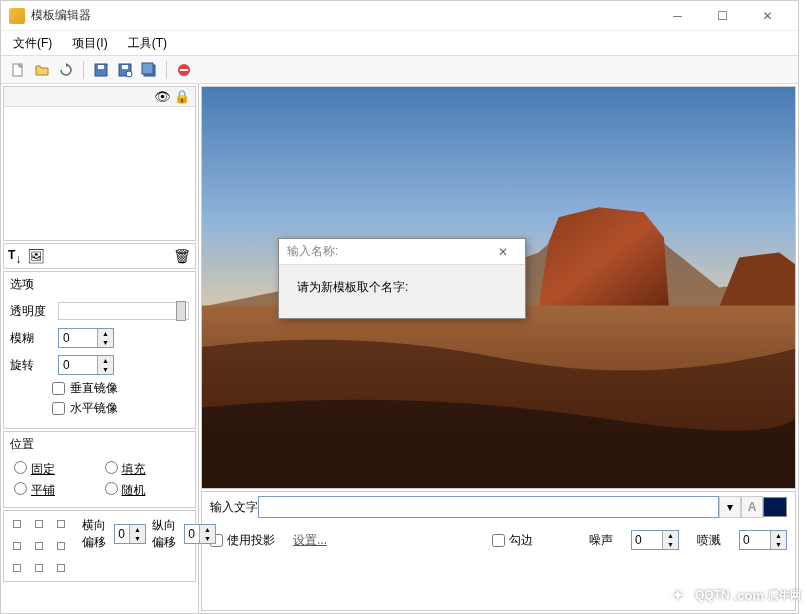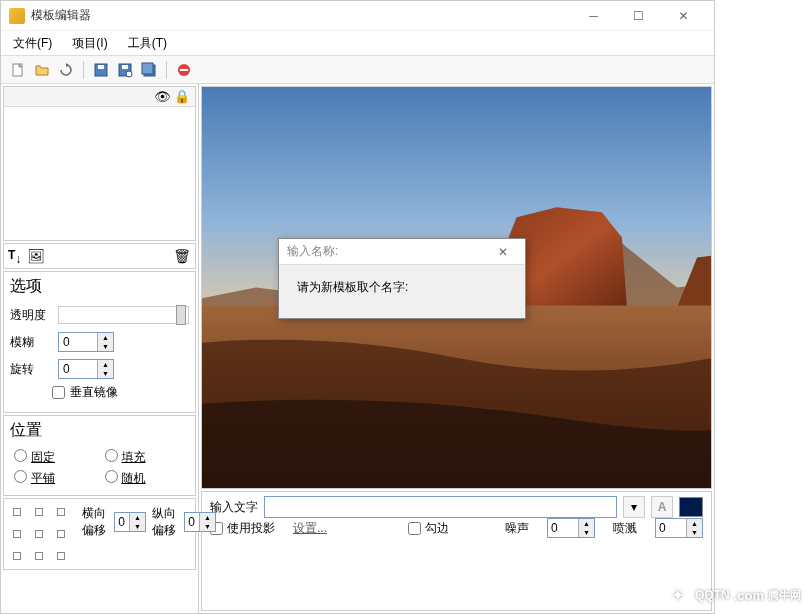--- a/index.html
+++ b/index.html
@@ -1,18 +1,18 @@
 <!DOCTYPE html>
 <html><head>
 <meta charset="utf-8">
 <style>
 * { box-sizing: border-box; margin: 0; padding: 0; font-family: "Microsoft YaHei", "SimSun", sans-serif; font-size: 12px; }
 body { background: #fff; width: 807px; height: 614px; overflow: hidden; position: relative; }
 
-.window { width: 715px; height: 614px; border: 1px solid #ccc; background: #fff; display: flex; flex-direction: column; }
+.window { width: 799px; height: 614px; border: 1px solid #ccc; background: #fff; display: flex; flex-direction: column; }
 .titlebar { height: 30px; background: #fff; display: flex; align-items: center; padding: 0 8px; border-bottom: 1px solid #eee; }
 .titlebar .app-icon { width: 16px; height: 16px; background: linear-gradient(135deg,#f0c040,#e0a020); border-radius: 2px; margin-right: 6px; }
 .titlebar .title { flex: 1; color: #333; }
 .titlebar .win-btns { display: flex; gap: 0; }
 .titlebar .win-btn { width: 45px; height: 28px; display: flex; align-items: center; justify-content: center; color: #666; cursor: pointer; }
 
 .menubar { height: 24px; display: flex; align-items: center; padding: 0 4px; gap: 4px; }
 .menubar .menu-item { padding: 2px 8px; cursor: pointer; }
 
 .toolbar { height: 29px; border-top: 1px solid #ddd; border-bottom: 1px solid #ddd; display: flex; align-items: center; padding: 0 6px; gap: 2px; background: #f8f8f8; }
@@ -23,21 +23,21 @@
 .left-panel { width: 198px; border-right: 1px solid #ccc; display: flex; flex-direction: column; background: #fff; padding: 2px; }
 .layer-area { height: 155px; border: 1px solid #ccc; background: #fff; margin-bottom: 2px; position: relative; }
 .layer-toolbar { height: 20px; border-bottom: 1px solid #ddd; display: flex; justify-content: flex-end; align-items: center; gap: 4px; padding: 0 4px; background: #f5f5f5; }
 .layer-toolbar span { cursor: pointer; font-size: 13px; }
 
 .tool-row { height: 26px; border: 1px solid #ccc; display: flex; align-items: center; padding: 0 4px; gap: 6px; margin-bottom: 2px; }
 .tool-row .tool-icon { cursor: pointer; font-size: 14px; }
 .tool-row .spacer { flex: 1; }
 
 .panel-section { border: 1px solid #ccc; padding: 4px 6px 8px; margin-bottom: 2px; }
-.panel-title { font-size: 16px; margin-bottom: 6px; }
+.panel-title { font-size: 12px; margin-bottom: 6px; }
 .ctrl-row { display: flex; align-items: center; height: 24px; margin-bottom: 3px; gap: 6px; }
 .ctrl-row label { width: 42px; text-align: left; }
 .slider { flex: 1; height: 18px; background: #fff; border: 1px solid #ccc; position: relative; }
 .slider-thumb { position: absolute; right: 2px; top: -2px; width: 10px; height: 20px; background: #ddd; border: 1px solid #999; }
 .spinner { width: 56px; height: 20px; border: 1px solid #7a9ac0; background: #fff; display: flex; align-items: center; padding: 0 4px; position: relative; }
 .spinner-btns { position: absolute; right: 0; top: 0; width: 16px; height: 100%; display: flex; flex-direction: column; }
 .spinner-btns div { flex:1; border-left: 1px solid #aaa; background: #eee; font-size: 7px; display:flex; align-items:center; justify-content:center; cursor:pointer; }
 .cb-row { display: flex; align-items: center; gap: 5px; margin-bottom: 3px; margin-left: 42px; }
 .cb-row input { width:13px; height:13px; }
 
@@ -52,21 +52,21 @@
 .align-dot::before { content:""; position:absolute; width:6px; height:6px; border:1px solid #888; left:3px; top:3px; background:#fff; }
 .offset-fields { display:flex; gap:6px; }
 .offset-row { display:flex; align-items:center; gap:4px; }
 
 .right-area { flex: 1; display: flex; flex-direction: column; }
 .canvas-area { flex: 1; border: 1px solid #ccc; margin: 2px; position: relative; overflow: hidden; background: #fff; }
 .canvas-img { width: 100%; height: 100%; }
 
 .prop-panel { height: 120px; border: 1px solid #ccc; margin: 0 2px 2px; padding: 4px 8px; }
 .prop-title { margin-bottom: 6px; }
-.prop-row { display: flex; align-items: center; gap: 6px; margin-bottom: 0; }
+.prop-row { display: flex; align-items: center; gap: 0; margin-bottom: 12px; }
 .text-input { flex: 1; height: 22px; border: 1px solid #7a9ac0; background: #fff; padding: 0 4px; }
 .icon-btn { width: 22px; height: 22px; border: 1px solid #ccc; background: #f5f5f5; display:flex; align-items:center; justify-content:center; cursor:pointer; }
 .color-btn { width: 24px; height: 20px; border: 1px solid #888; background: #001a4d; cursor:pointer; }
 .prop-row2 { display: flex; align-items: center; gap: 18px; }
 .prop-row2 label { display:flex; align-items:center; gap:4px; }
 .link-text { color: #555; text-decoration: underline; cursor: pointer; }
 .spin-small { width: 48px; height: 20px; border: 1px solid #7a9ac0; background:#fff; display:flex; align-items:center; padding:0 3px; position:relative; }
 
 .dialog { position: absolute; left: 278px; top: 238px; width: 248px; background: #f0f0f0; border: 1px solid #888; box-shadow: 2px 2px 8px rgba(0,0,0,0.3); z-index: 100; }
 .dialog-title { height: 26px; background: #fff; border-bottom: 1px solid #ddd; display: flex; align-items: center; padding: 0 8px; color: #888; }
@@ -192,20 +192,24 @@
               <span>0</span>
               <div class="spinner-btns">
                 <div>▲</div>
                 <div>▼</div>
               </div>
             </div>
         </div>
         <div class="cb-row">
             <input type="checkbox" style="">
             <span>垂直镜像</span>
+          </div>
+        <div class="cb-row">
+            <input type="checkbox" style="">
+            <span>水平镜像</span>
           </div>
       </div>
 
       <div class="panel-section" style="padding-bottom:6px;">
         <div class="panel-title">位置</div>
         <div class="radio-grid">
           <label class="radio-item">
               <input type="radio" name="pos" style="">
               <span>固定</span>
             </label>

